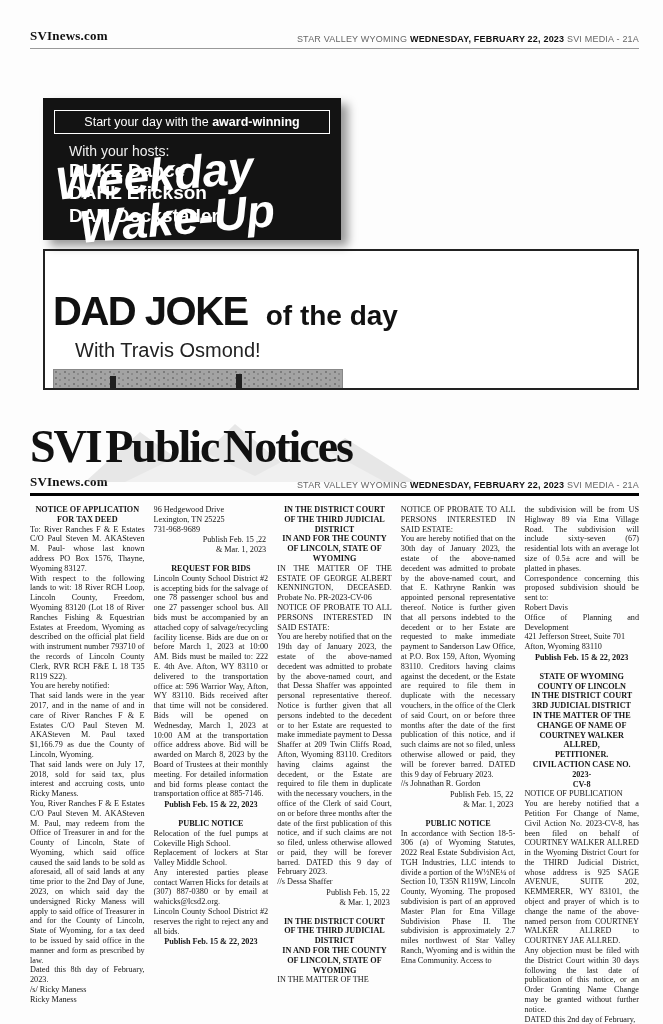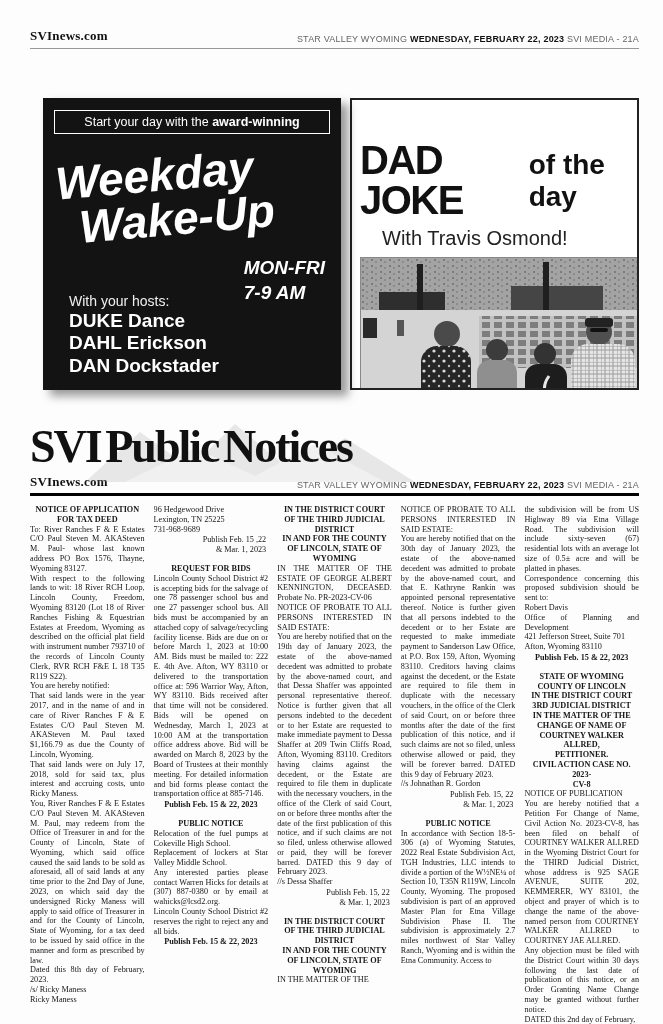--- a/index.html
+++ b/index.html
@@ -11,21 +11,21 @@
   }
   
   .topbar {
     display:flex; justify-content:space-between; align-items:flex-end;
     margin:28px 24px 0 30px; padding-bottom:4px; border-bottom:1px solid #999;
   }
   .site-name { font-weight:bold; font-size:13px; letter-spacing:.2px; }
   .dateline { font-family:"Liberation Sans", sans-serif; font-size:9px; color:#666; letter-spacing:.2px; }
   .dateline .dl-bold { color:#111; font-weight:bold; }
   
-  .ads { display:flex; gap:9px; margin:49px 24px 0 43px; height:292px; }
+  .ads { display:flex; gap:9px; margin:49px 24px 0 43px; height:292px;flex-direction:column; }
   .radio-ad {
     width:298px; flex:none; background:#131313; color:#fff; position:relative;
     font-family:"Liberation Sans", sans-serif;
     box-shadow:7px 6px 9px rgba(0,0,0,.4);
   }
   .tagline {
     margin:12px 11px 0 11px; border:1px solid #fff; padding:4px 4px;
     font-size:12.5px; text-align:center; white-space:nowrap;
   }
   .tagline .tl-bold { font-weight:bold; }

